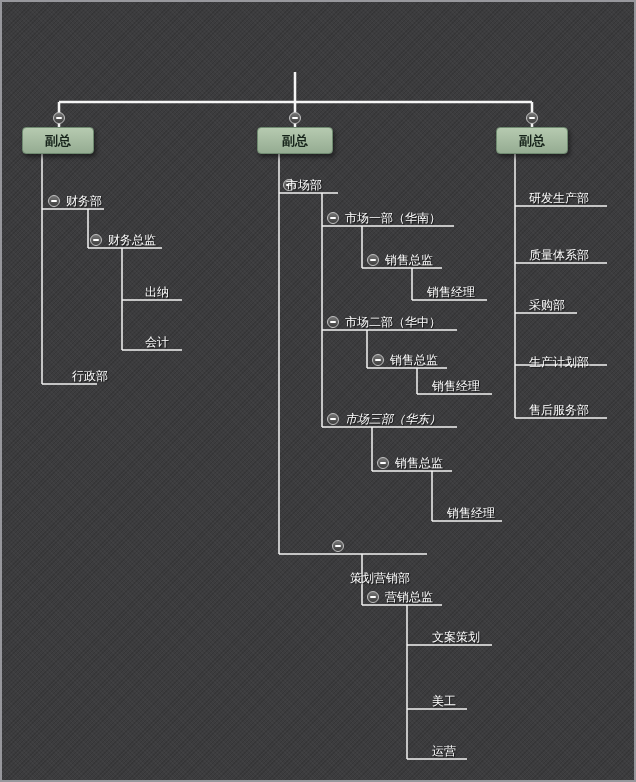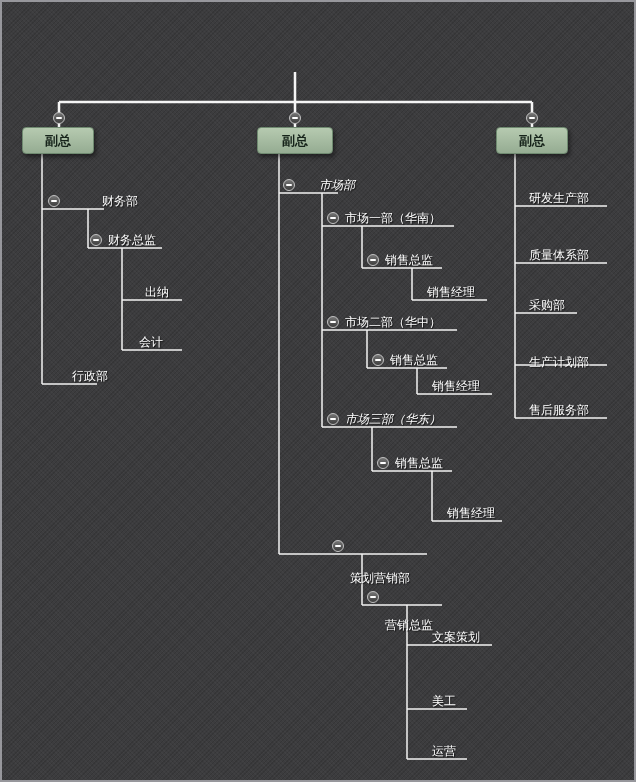--- a/index.html
+++ b/index.html
@@ -69,29 +69,29 @@
 
   <div class="topic-vp" style="left:20px;width:72px;">副总</div>
   <div class="topic-vp" style="left:255px;width:76px;">副总</div>
   <div class="topic-vp" style="left:494px;width:72px;">副总</div>
 
   <div class="collapse-icon" style="left:51px;top:110px;"></div>
   <div class="collapse-icon" style="left:287px;top:110px;"></div>
   <div class="collapse-icon" style="left:524px;top:110px;"></div>
 
   <div class="collapse-icon" style="left:46px;top:193px;"></div>
-  <div class="label" style="left:64px;top:191px;margin-left:36px;">财务部</div>
+  <div class="label" style="left:64px;top:191px;">财务部</div>
   <div class="collapse-icon" style="left:88px;top:232px;"></div>
   <div class="label" style="left:106px;top:230px;">财务总监</div>
   <div class="label" style="left:143px;top:282px;">出纳</div>
-  <div class="label" style="left:137px;top:332px;text-align:right;">会计</div>
+  <div class="label" style="left:143px;top:332px;text-align:right;">会计</div>
   <div class="label" style="left:70px;top:366px;">行政部</div>
 
   <div class="collapse-icon" style="left:281px;top:177px;"></div>
-  <div class="label" style="left:317px;top:175px;font-style:italic;">市场部</div>
+  <div class="label" style="left:284px;top:175px;">市场部</div>
 
   <div class="collapse-icon" style="left:325px;top:210px;"></div>
   <div class="label" style="left:343px;top:208px;">市场一部（华南）</div>
   <div class="collapse-icon" style="left:365px;top:252px;"></div>
   <div class="label" style="left:383px;top:250px;">销售总监</div>
   <div class="label" style="left:425px;top:282px;">销售经理</div>
 
   <div class="collapse-icon" style="left:325px;top:314px;"></div>
   <div class="label" style="left:343px;top:312px;">市场二部（华中）</div>
   <div class="collapse-icon" style="left:370px;top:352px;"></div>
@@ -100,21 +100,21 @@
 
   <div class="collapse-icon" style="left:325px;top:411px;"></div>
   <div class="label" style="left:343px;top:409px;font-style:italic;">市场三部（华东）</div>
   <div class="collapse-icon" style="left:375px;top:455px;"></div>
   <div class="label" style="left:393px;top:453px;">销售总监</div>
   <div class="label" style="left:445px;top:503px;">销售经理</div>
 
   <div class="collapse-icon" style="left:330px;top:538px;"></div>
   <div class="label" style="left:348px;top:536px;margin-top:32px;">策划营销部</div>
   <div class="collapse-icon" style="left:365px;top:589px;"></div>
-  <div class="label" style="left:383px;top:587px;margin-top:28px;">营销总监</div>
+  <div class="label" style="left:383px;top:587px;">营销总监</div>
   <div class="label" style="left:430px;top:627px;">文案策划</div>
   <div class="label" style="left:430px;top:691px;">美工</div>
   <div class="label" style="left:430px;top:741px;">运营</div>
 
   <div class="label" style="left:527px;top:188px;">研发生产部</div>
   <div class="label" style="left:527px;top:245px;">质量体系部</div>
   <div class="label" style="left:527px;top:295px;">采购部</div>
   <div class="label" style="left:527px;top:352px;">生产计划部</div>
   <div class="label" style="left:527px;top:400px;">售后服务部</div>
 

